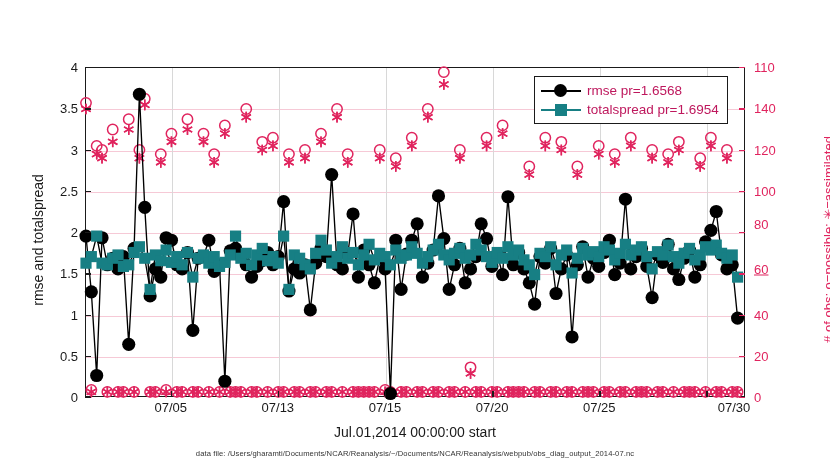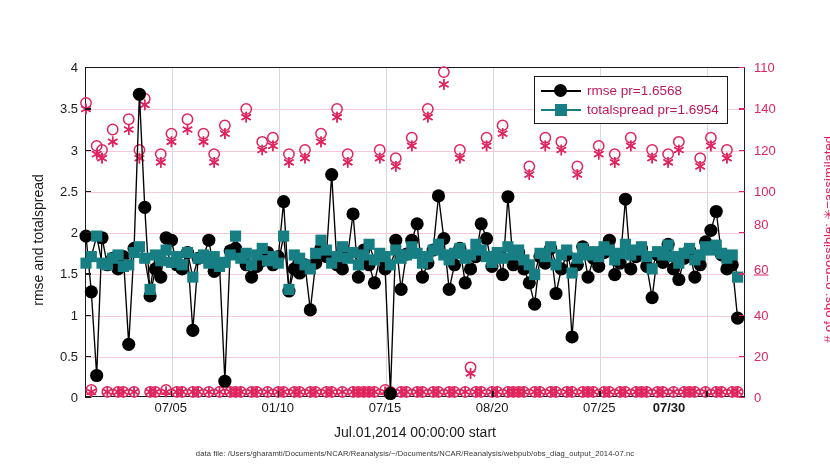--- a/index.html
+++ b/index.html
@@ -1475,29 +1475,29 @@
       <div class="y2tick" style="top: 190.75px;">100</div>
       <div class="tickmark right" style="top: 190.75px;"></div>
       <div class="y2tick" style="top: 149.5px;">120</div>
       <div class="tickmark right" style="top: 149.5px;"></div>
       <div class="y2tick" style="top: 108.25px;">140</div>
       <div class="tickmark right" style="top: 108.25px;"></div>
       <div class="y2tick" style="top: 67px;">110</div>
       <div class="tickmark right" style="top: 67px;"></div>
       <div class="xtick" style="left: 170.714px;">07/05</div>
       <div class="tickmark bot" style="left: 170.714px;"></div>
-      <div class="xtick" style="left: 277.857px;">01/10</div>
+      <div class="xtick" style="left: 277.857px;">07/13</div>
       <div class="tickmark bot" style="left: 277.857px;"></div>
       <div class="xtick" style="left: 385px;">07/15</div>
       <div class="tickmark bot" style="left: 385px;"></div>
-      <div class="xtick" style="left: 492.143px;">08/20</div>
+      <div class="xtick" style="left: 492.143px;">07/20</div>
       <div class="tickmark bot" style="left: 492.143px;"></div>
       <div class="xtick" style="left: 599.286px;">07/25</div>
       <div class="tickmark bot" style="left: 599.286px;"></div>
-      <div class="xtick" style="left: 669px; font-weight: bold;">07/30</div>
+      <div class="xtick" style="left: 734px;">07/30</div>
       <div class="tickmark bot" style="left: 706.429px;"></div>
     </div>
 
   <div id="ylabel">rmse and totalspread</div>
   <div id="y2label"># of obs: o=possible; ✳=assimilated</div>
   <div id="xlabel">Jul.01,2014 00:00:00 start</div>
   <div id="footer">data file: /Users/gharamti/Documents/NCAR/Reanalysis/~/Documents/NCAR/Reanalysis/webpub/obs_diag_output_2014-07.nc</div>
 
   <div id="legend">
     <div class="leg-row">

